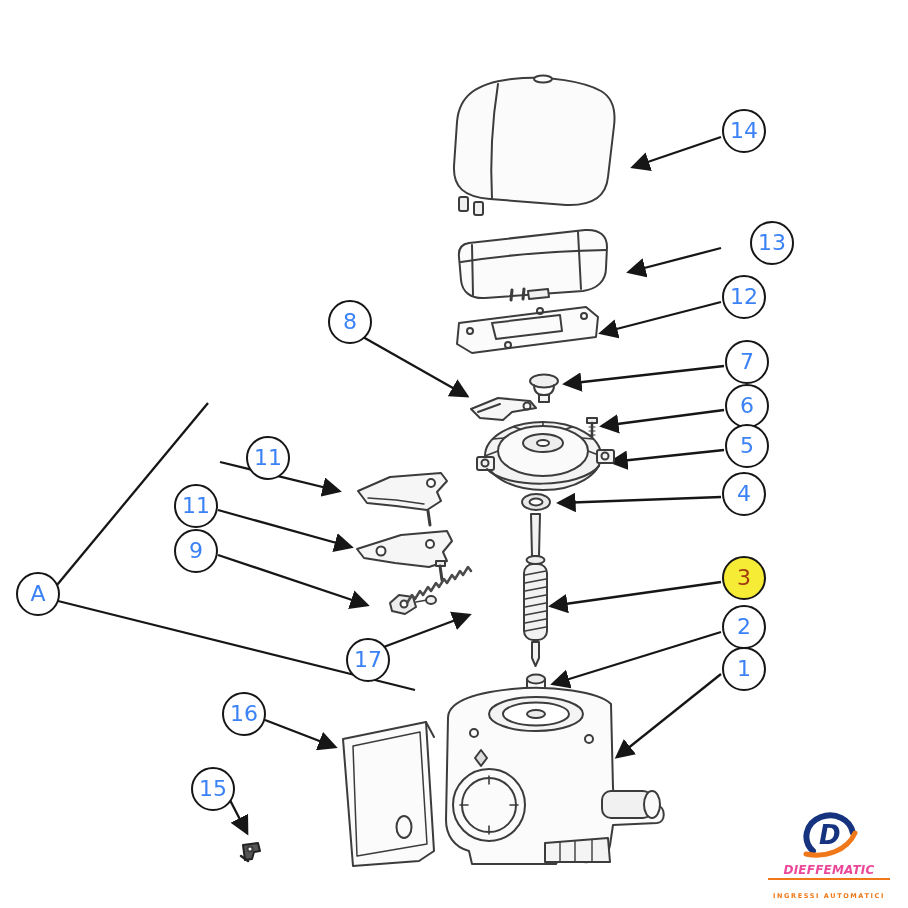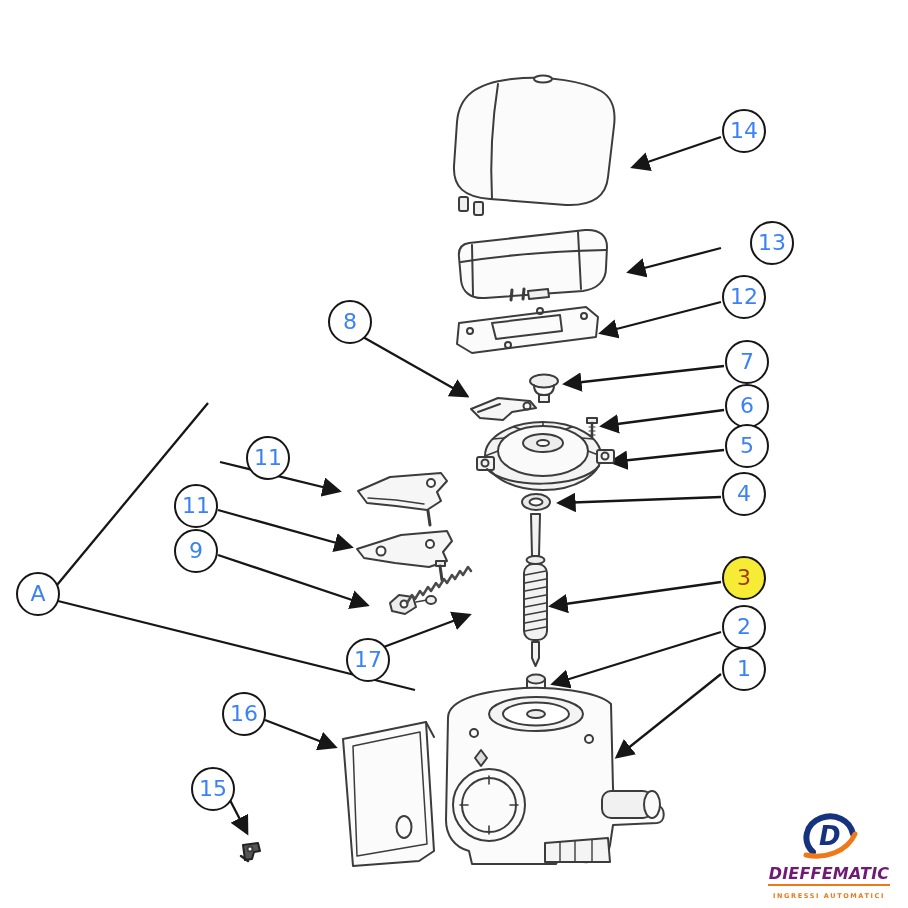--- a/index.html
+++ b/index.html
@@ -10,25 +10,25 @@
   svg.diagram { position:absolute; left:0; top:0; }
   .callout {
     position:absolute; width:44px; height:44px; margin-left:-22px; margin-top:-22px;
     border:2.6px solid #161616; border-radius:50%; background:#ffffff;
     display:flex; align-items:center; justify-content:center;
     font-size:22px; color:#3b82f6; box-sizing:border-box; line-height:1;
   }
   .callout.highlight { background:#f6ec35; color:#a03c10; }
   .logo { position:absolute; right:10px; bottom:8px; width:138px; text-align:center; }
   .logo .brand {
-    color:#701a75; font-weight:bold; font-style:italic; font-size:16px;
+    color:#ec4899; font-weight:bold; font-style:italic; font-size:12px;
     letter-spacing:0.2px; white-space:nowrap;
   }
   .logo .tagline {
-    color:#f07818; font-size:6.5px; font-weight:bold; letter-spacing:1.6px; margin-top:6px;
+    color:#f07818; font-size:6.5px; font-weight:bold; letter-spacing:1.6px; margin-top:12px;
   }
   .logo .rule { height:2px; background:#f07818; margin:1px 8px 0 8px; }
 </style>
 </head>
 <body>
 
 <div class="canvas">
 
   <svg class="diagram" width="908" height="908" viewBox="0 0 908 908">
     <defs>

